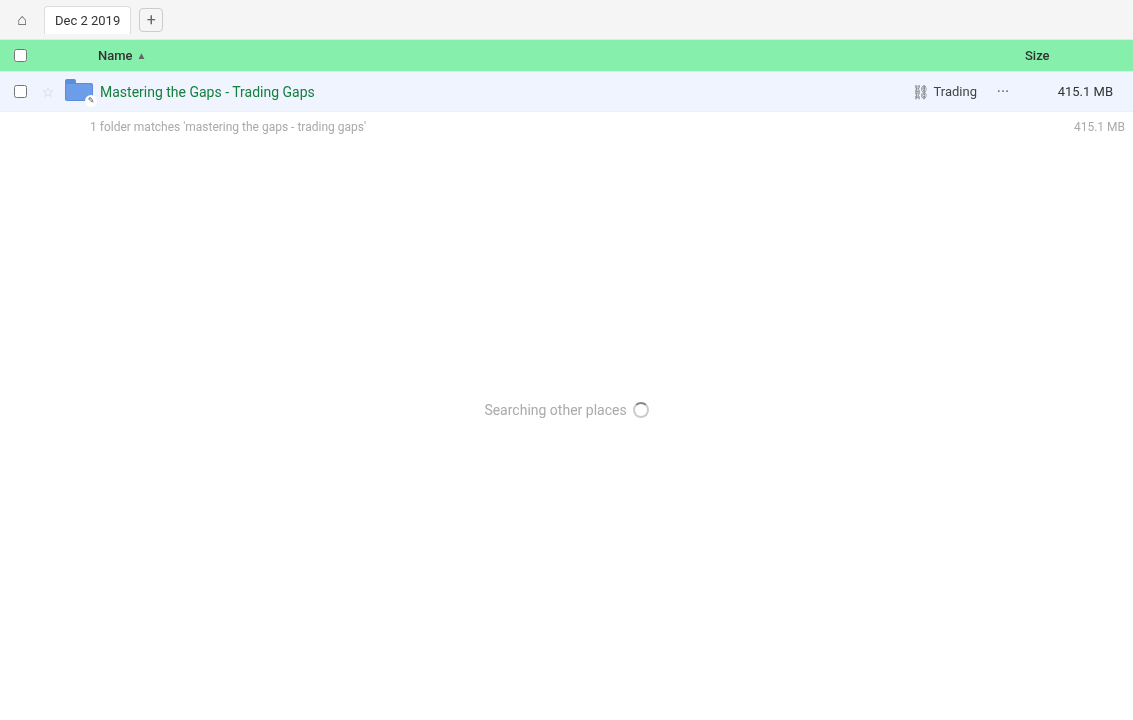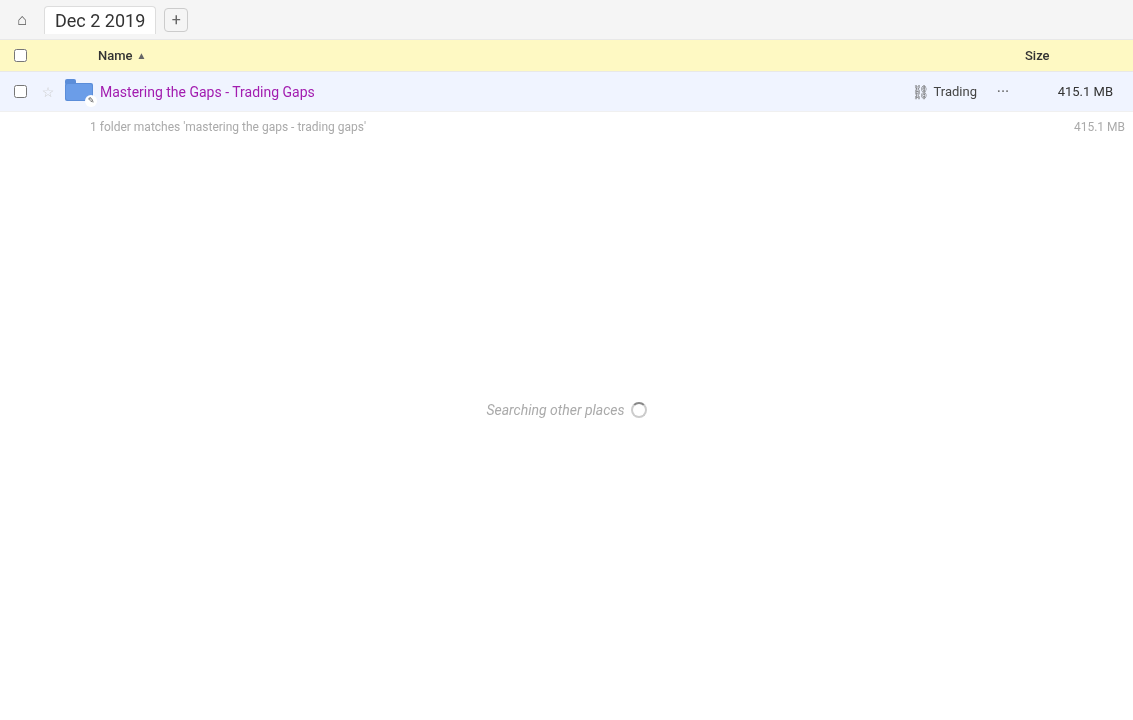--- a/index.html
+++ b/index.html
@@ -42,21 +42,21 @@
 
     .breadcrumb-tab {
       display: flex;
       align-items: center;
       height: 28px;
       padding: 0 10px;
       background: #ffffff;
       border: 1px solid #ddd;
       border-bottom: none;
       border-radius: 4px 4px 0 0;
-      font-size: 18px;
+      font-size: 13px;
       color: #333;
       cursor: pointer;
     }
 
     .add-tab-btn {
       width: 24px;
       height: 24px;
       display: flex;
       align-items: center;
       justify-content: center;
@@ -68,21 +68,21 @@
       background: transparent;
     }
 
     
     .column-headers {
       display: flex;
       align-items: center;
       height: 32px;
       padding: 0 8px;
       border-bottom: 1px solid #e8e8e8;
-      background: #fef9c3;
+      background: #86efac;
     }
 
     .col-checkbox {
       width: 24px;
       display: flex;
       align-items: center;
       justify-content: center;
       margin-right: 4px;
     }
 
@@ -174,21 +174,21 @@
       display: flex;
       align-items: center;
       justify-content: center;
       font-size: 8px;
       color: #555;
     }
 
     .row-name {
       flex: 1;
       font-size: 14px;
-      color: #a21caf;
+      color: #15803d;
     }
 
     .row-shared {
       display: flex;
       align-items: center;
       gap: 4px;
       margin-right: 12px;
       font-size: 13px;
       color: #444;
     }
@@ -231,21 +231,20 @@
 
     
     .searching-section {
       display: flex;
       align-items: center;
       justify-content: center;
       margin-top: 260px;
       color: #aaa;
       font-size: 14px;
       gap: 6px;
-      font-style: italic;
     }
 
     .spinner {
       width: 16px;
       height: 16px;
       border: 2px solid #ccc;
       border-top-color: #888;
       border-radius: 50%;
       animation: spin 1s linear infinite;
     }

